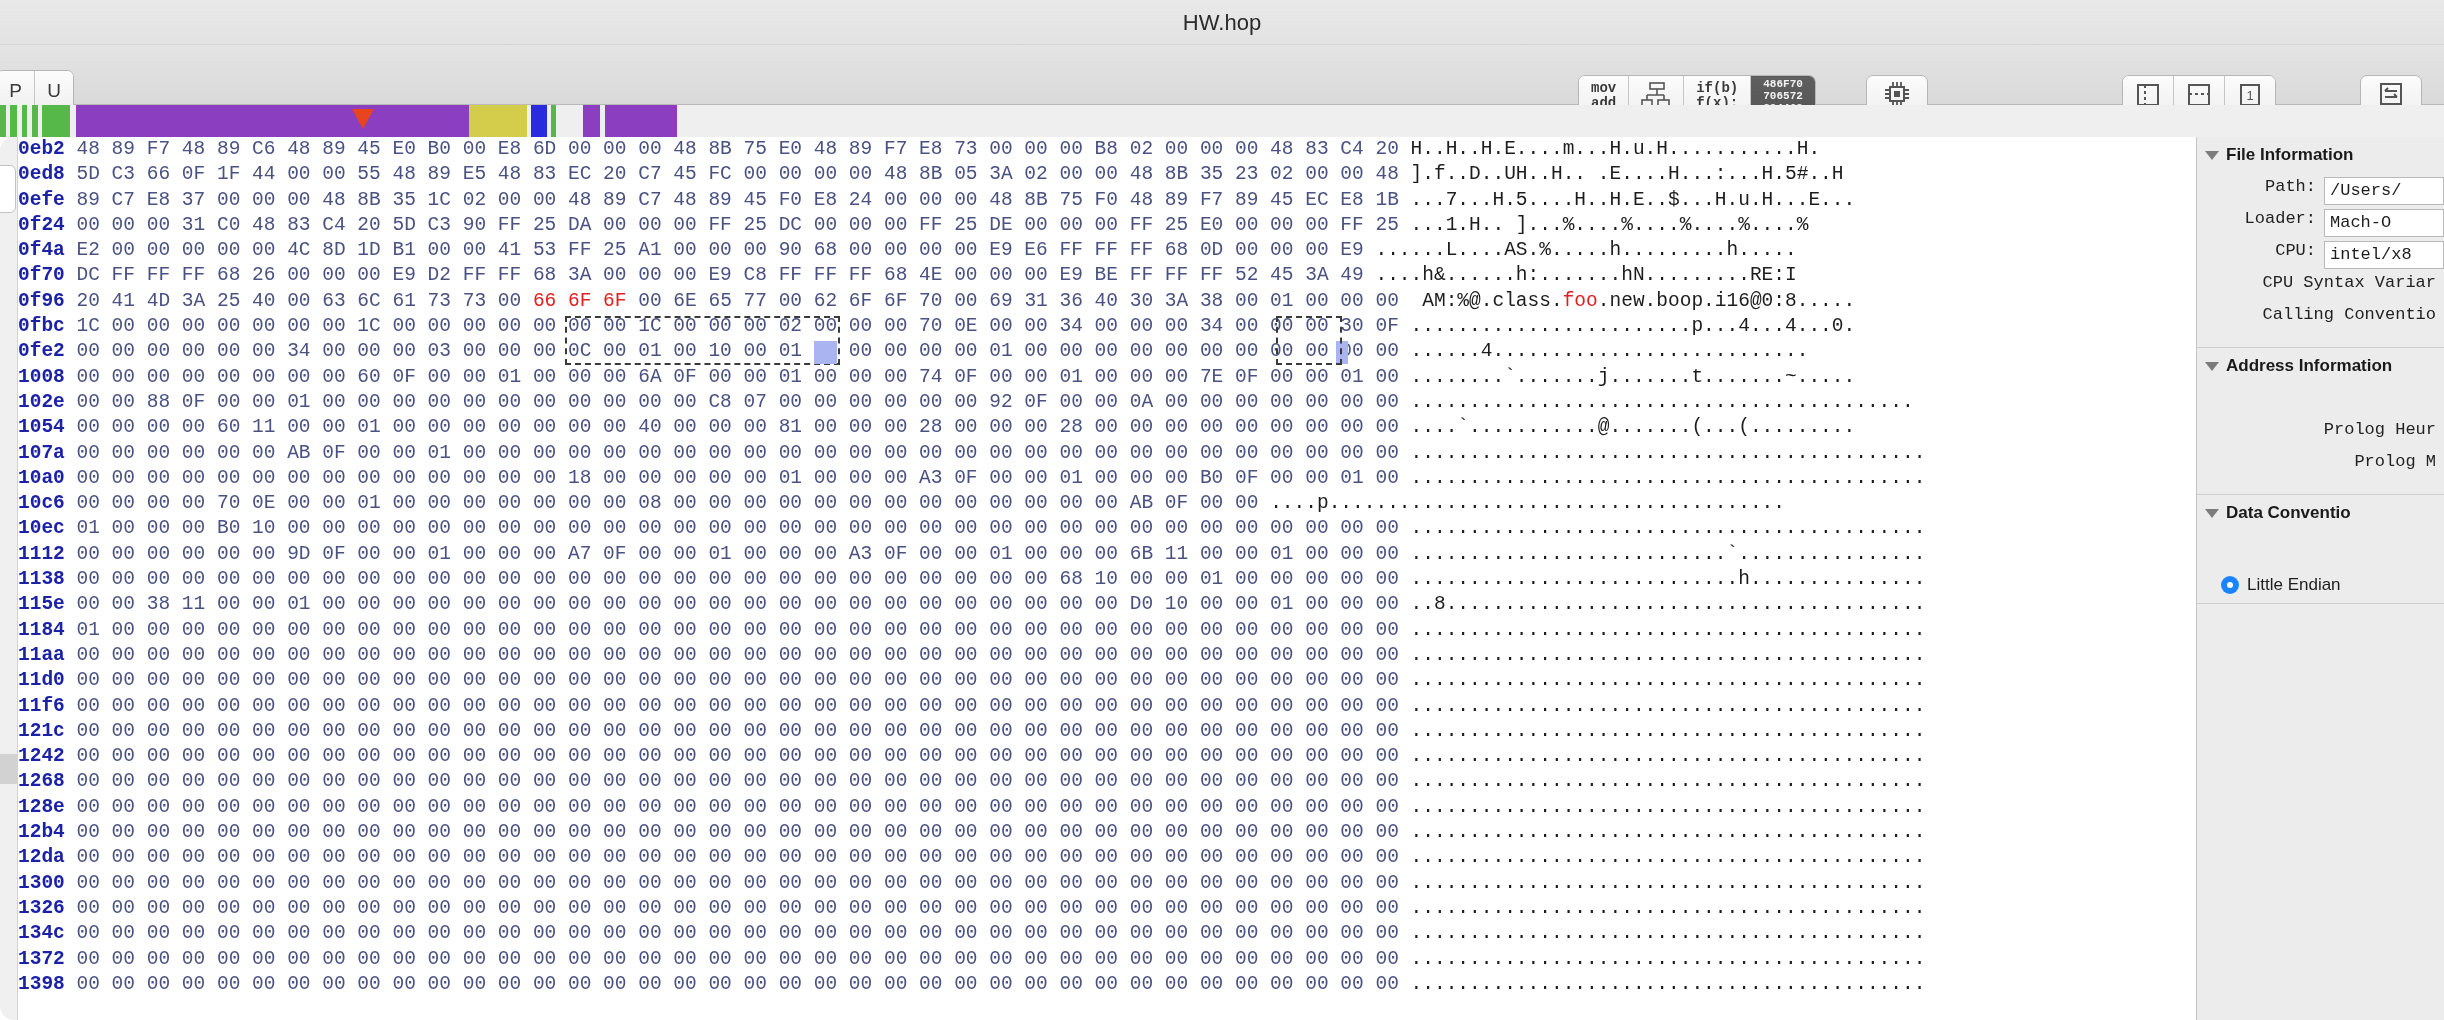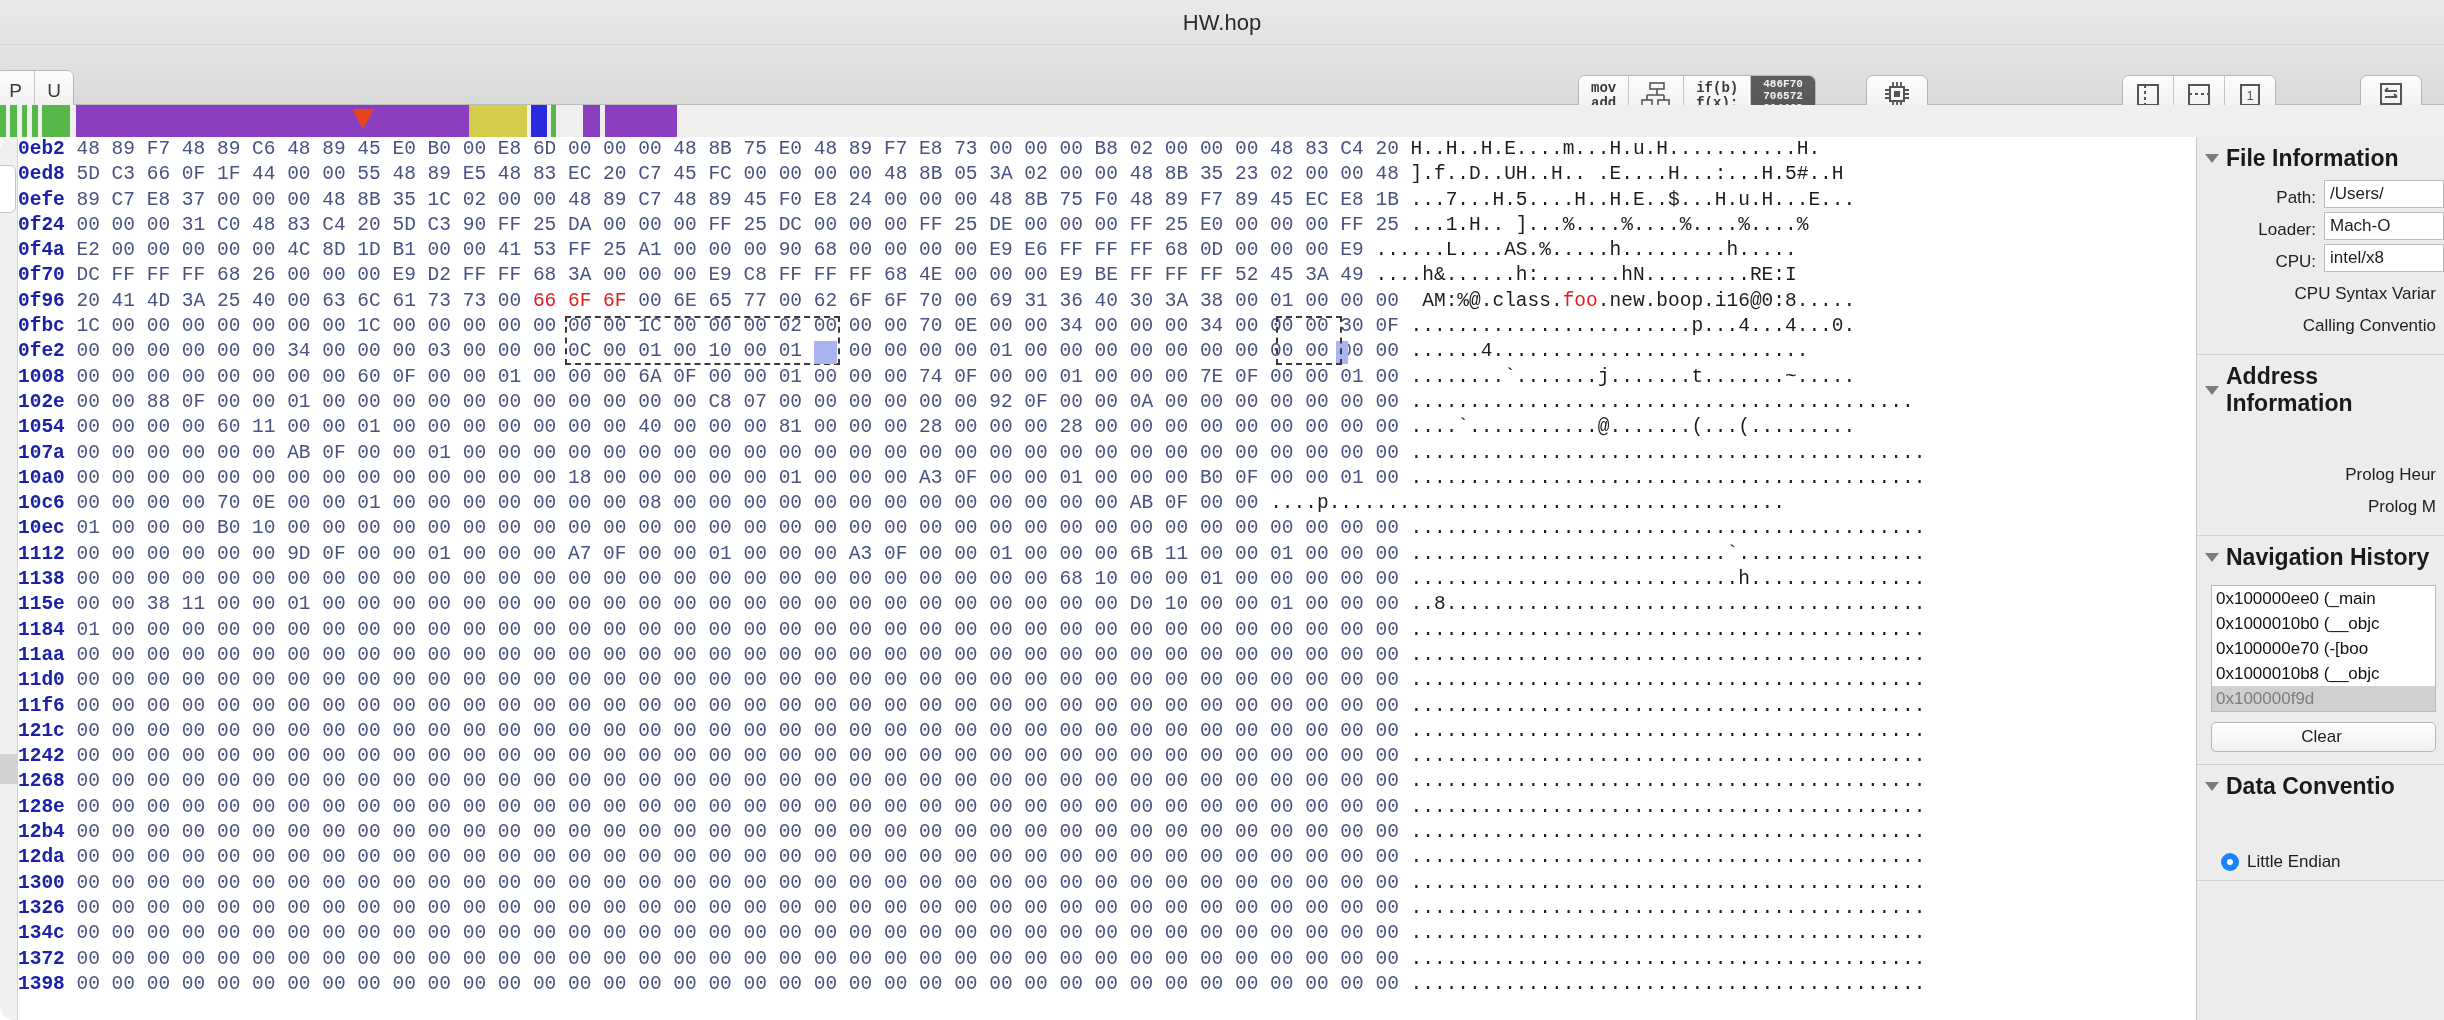--- a/index.html
+++ b/index.html
@@ -139,32 +139,32 @@
     background: #ececec;
     border-left: 1px solid #c6c6c6;
     overflow: hidden;
     font-size: 17px;
     color: #1d1d1d;
   }
   .ins-section { border-bottom: 1px solid #cfcfcf; }
   .ins-header {
     display: flex; align-items: center;
     padding: 8px 6px 8px 8px;
-    font-weight: bold; font-size: 23px; color: #1a1a1a;
+    font-weight: bold; font-size: 17px; color: #1a1a1a;
   }
   .tri {
     width: 0; height: 0;
     border-left: 7px solid transparent;
     border-right: 7px solid transparent;
     border-top: 9px solid #7c7c7c;
     margin-right: 7px;
   }
   .ins-row {
-    display: flex; align-items: flex-end; justify-content: flex-end;
-    padding: 4px 0 4px 0; height: 32px;
+    display: flex; align-items: flex-start; justify-content: flex-end;
+    padding: 4px 0 4px 0; height: 32px; font-family: Liberation Mono, monospace;
   }
   .ins-label {
     text-align: right; padding-right: 8px; font-size: 17px;
     color: #222; white-space: nowrap;
   }
   .ins-field {
     background: #ffffff; border: 1px solid #b9b9b9;
     height: 28px; line-height: 26px; font-size: 17px;
     padding: 0 5px; white-space: nowrap; overflow: hidden;
     min-width: 120px; flex: 0 0 auto;
@@ -366,34 +366,20 @@
     <div class="ins-row"></div>
     <div class="ins-row">
       <span class="ins-label">Prolog Heur</span>
     </div>
     <div class="ins-row">
       <span class="ins-label">Prolog M</span>
     </div>
     <div class="ins-pad"></div>
   </div>
 
-  <div class="ins-section">
-    <div class="ins-header">
-      <span class="tri"></span>
-      <span>Navigation History</span>
-    </div>
-    <div id="navlist">
-        <div class="nav-item">0x100000ee0 (_main</div>
-        <div class="nav-item">0x1000010b0 (__objc</div>
-        <div class="nav-item">0x100000e70 (-[boo</div>
-        <div class="nav-item">0x1000010b8 (__objc</div>
-        <div class="nav-item current">0x100000f9d</div>
-      </div>
-    <div id="clearbtn">Clear</div>
-  </div>
 
   <div class="ins-section">
     <div class="ins-header">
       <span class="tri"></span>
       <span>Data Conventio</span>
     </div>
     <div class="endian-row">
       <span class="radio"></span>
       <span>Little Endian</span>
     </div>

